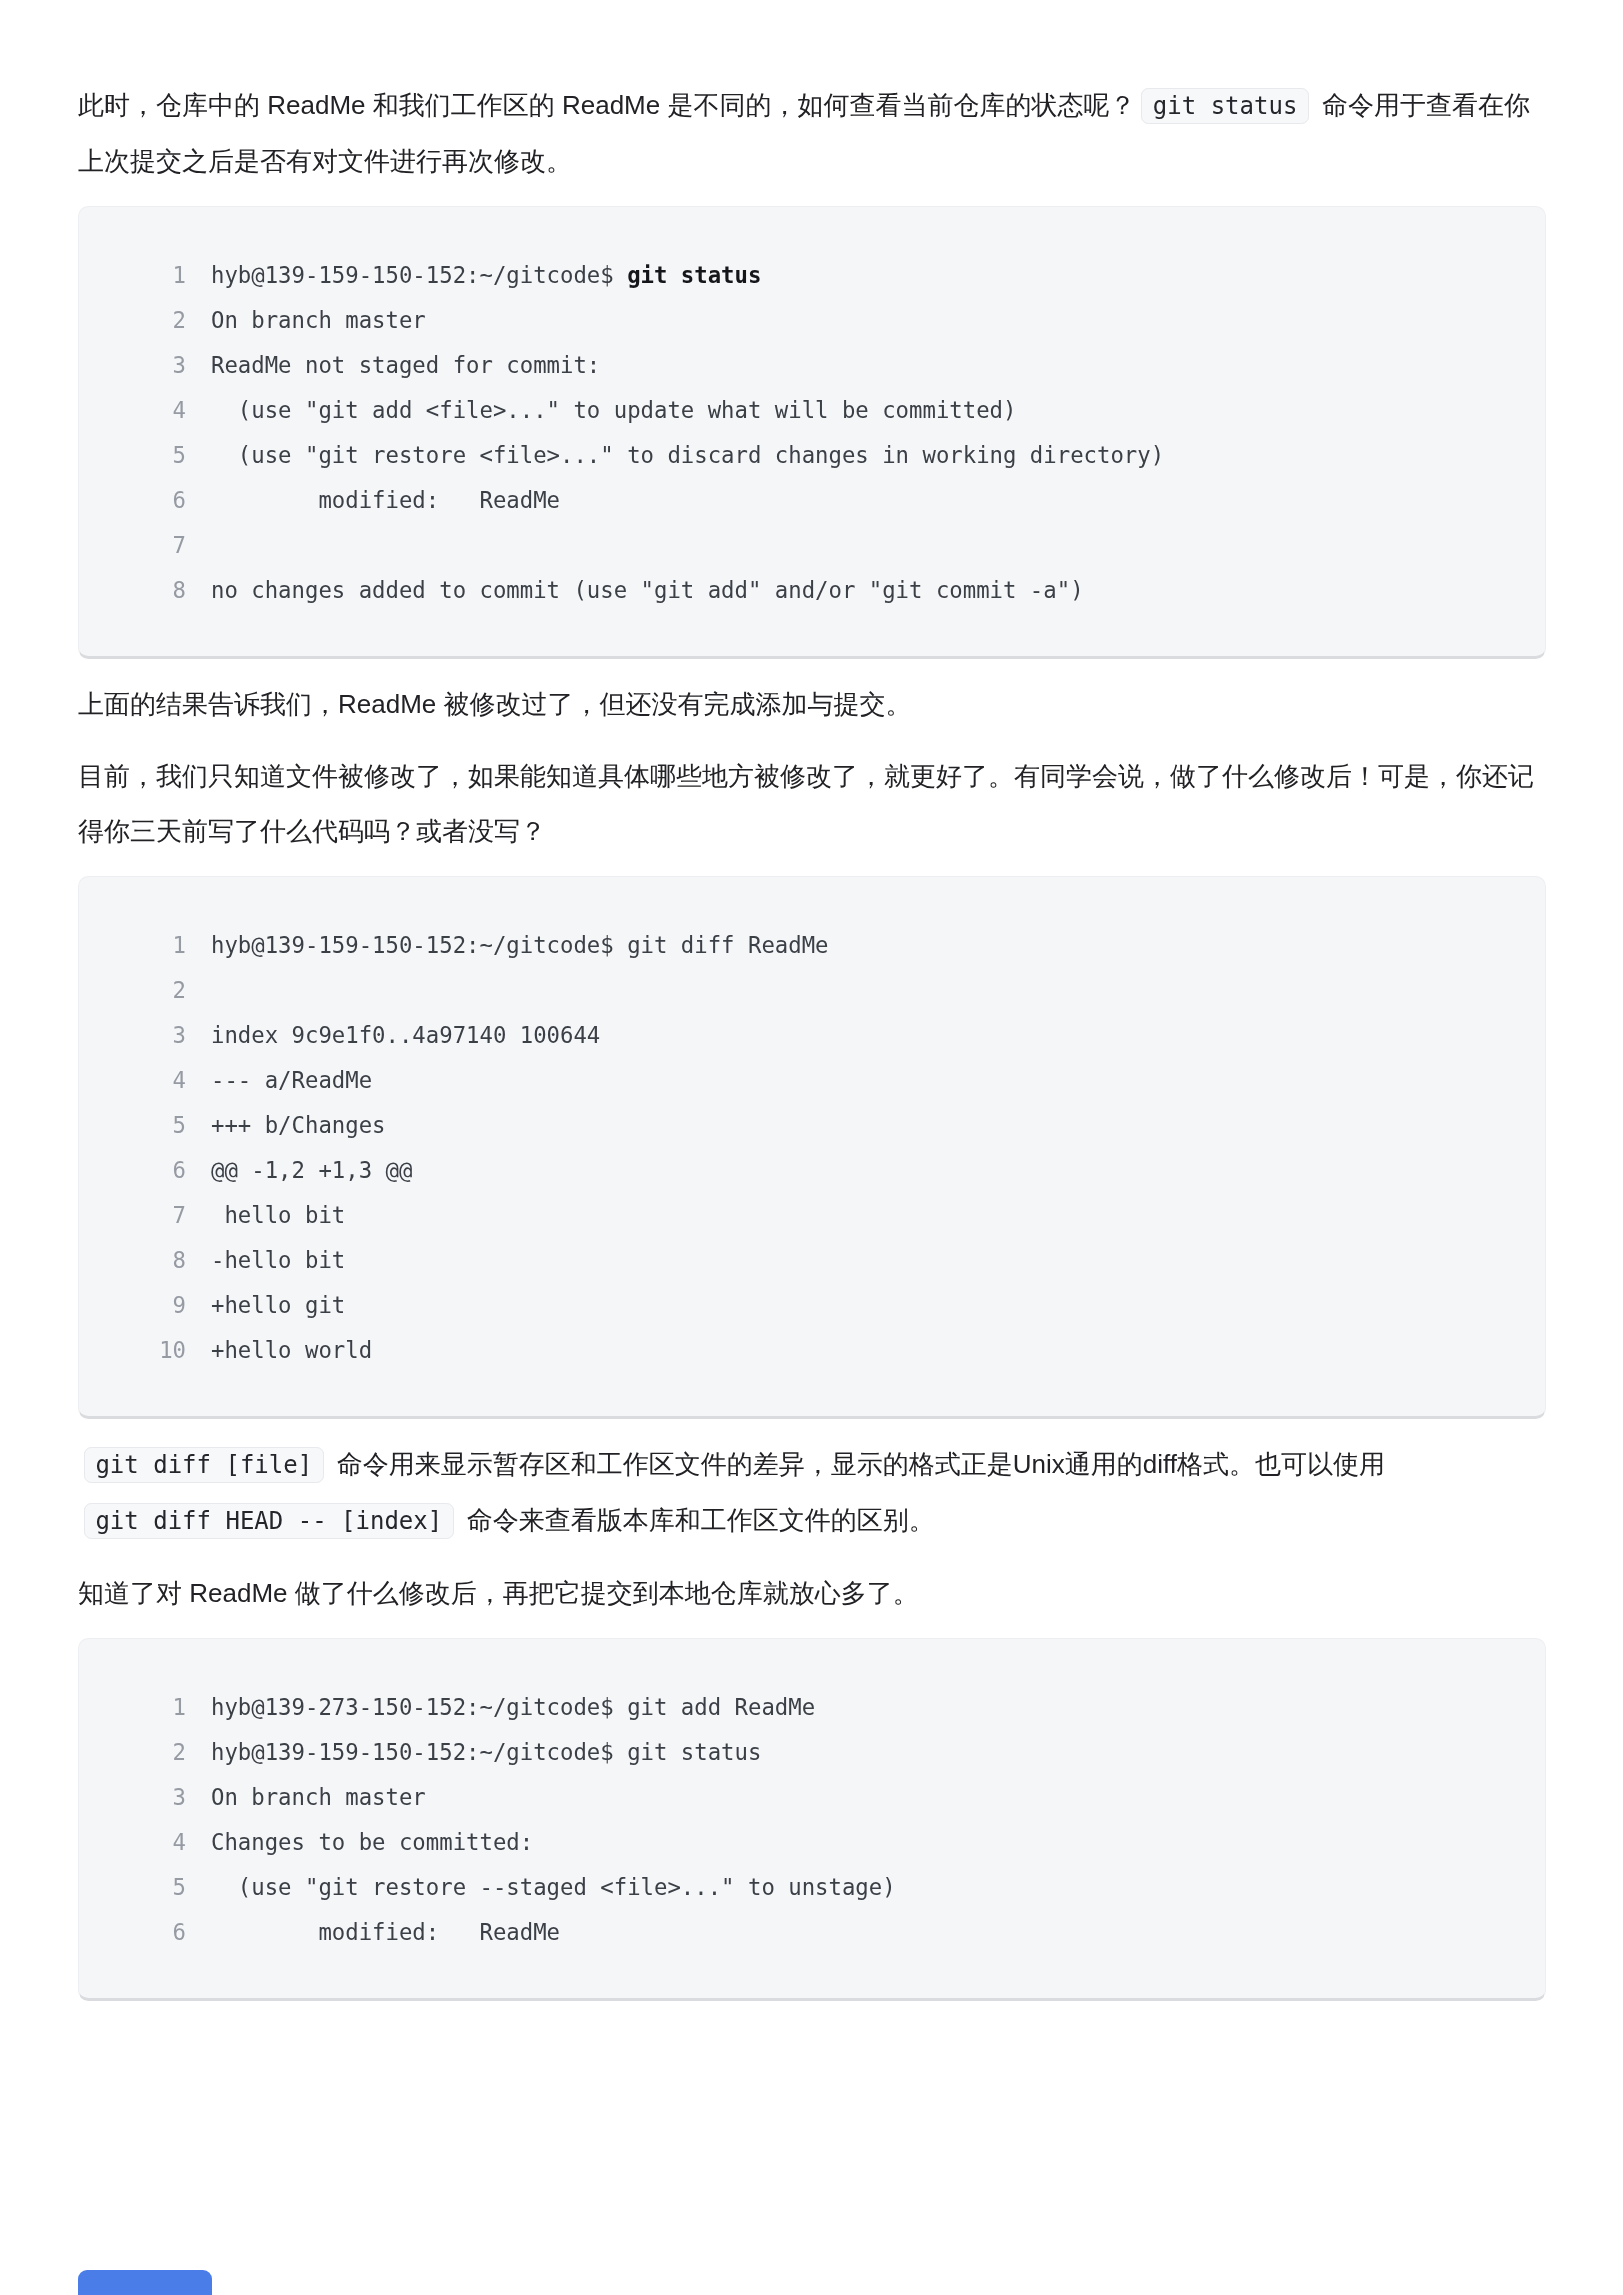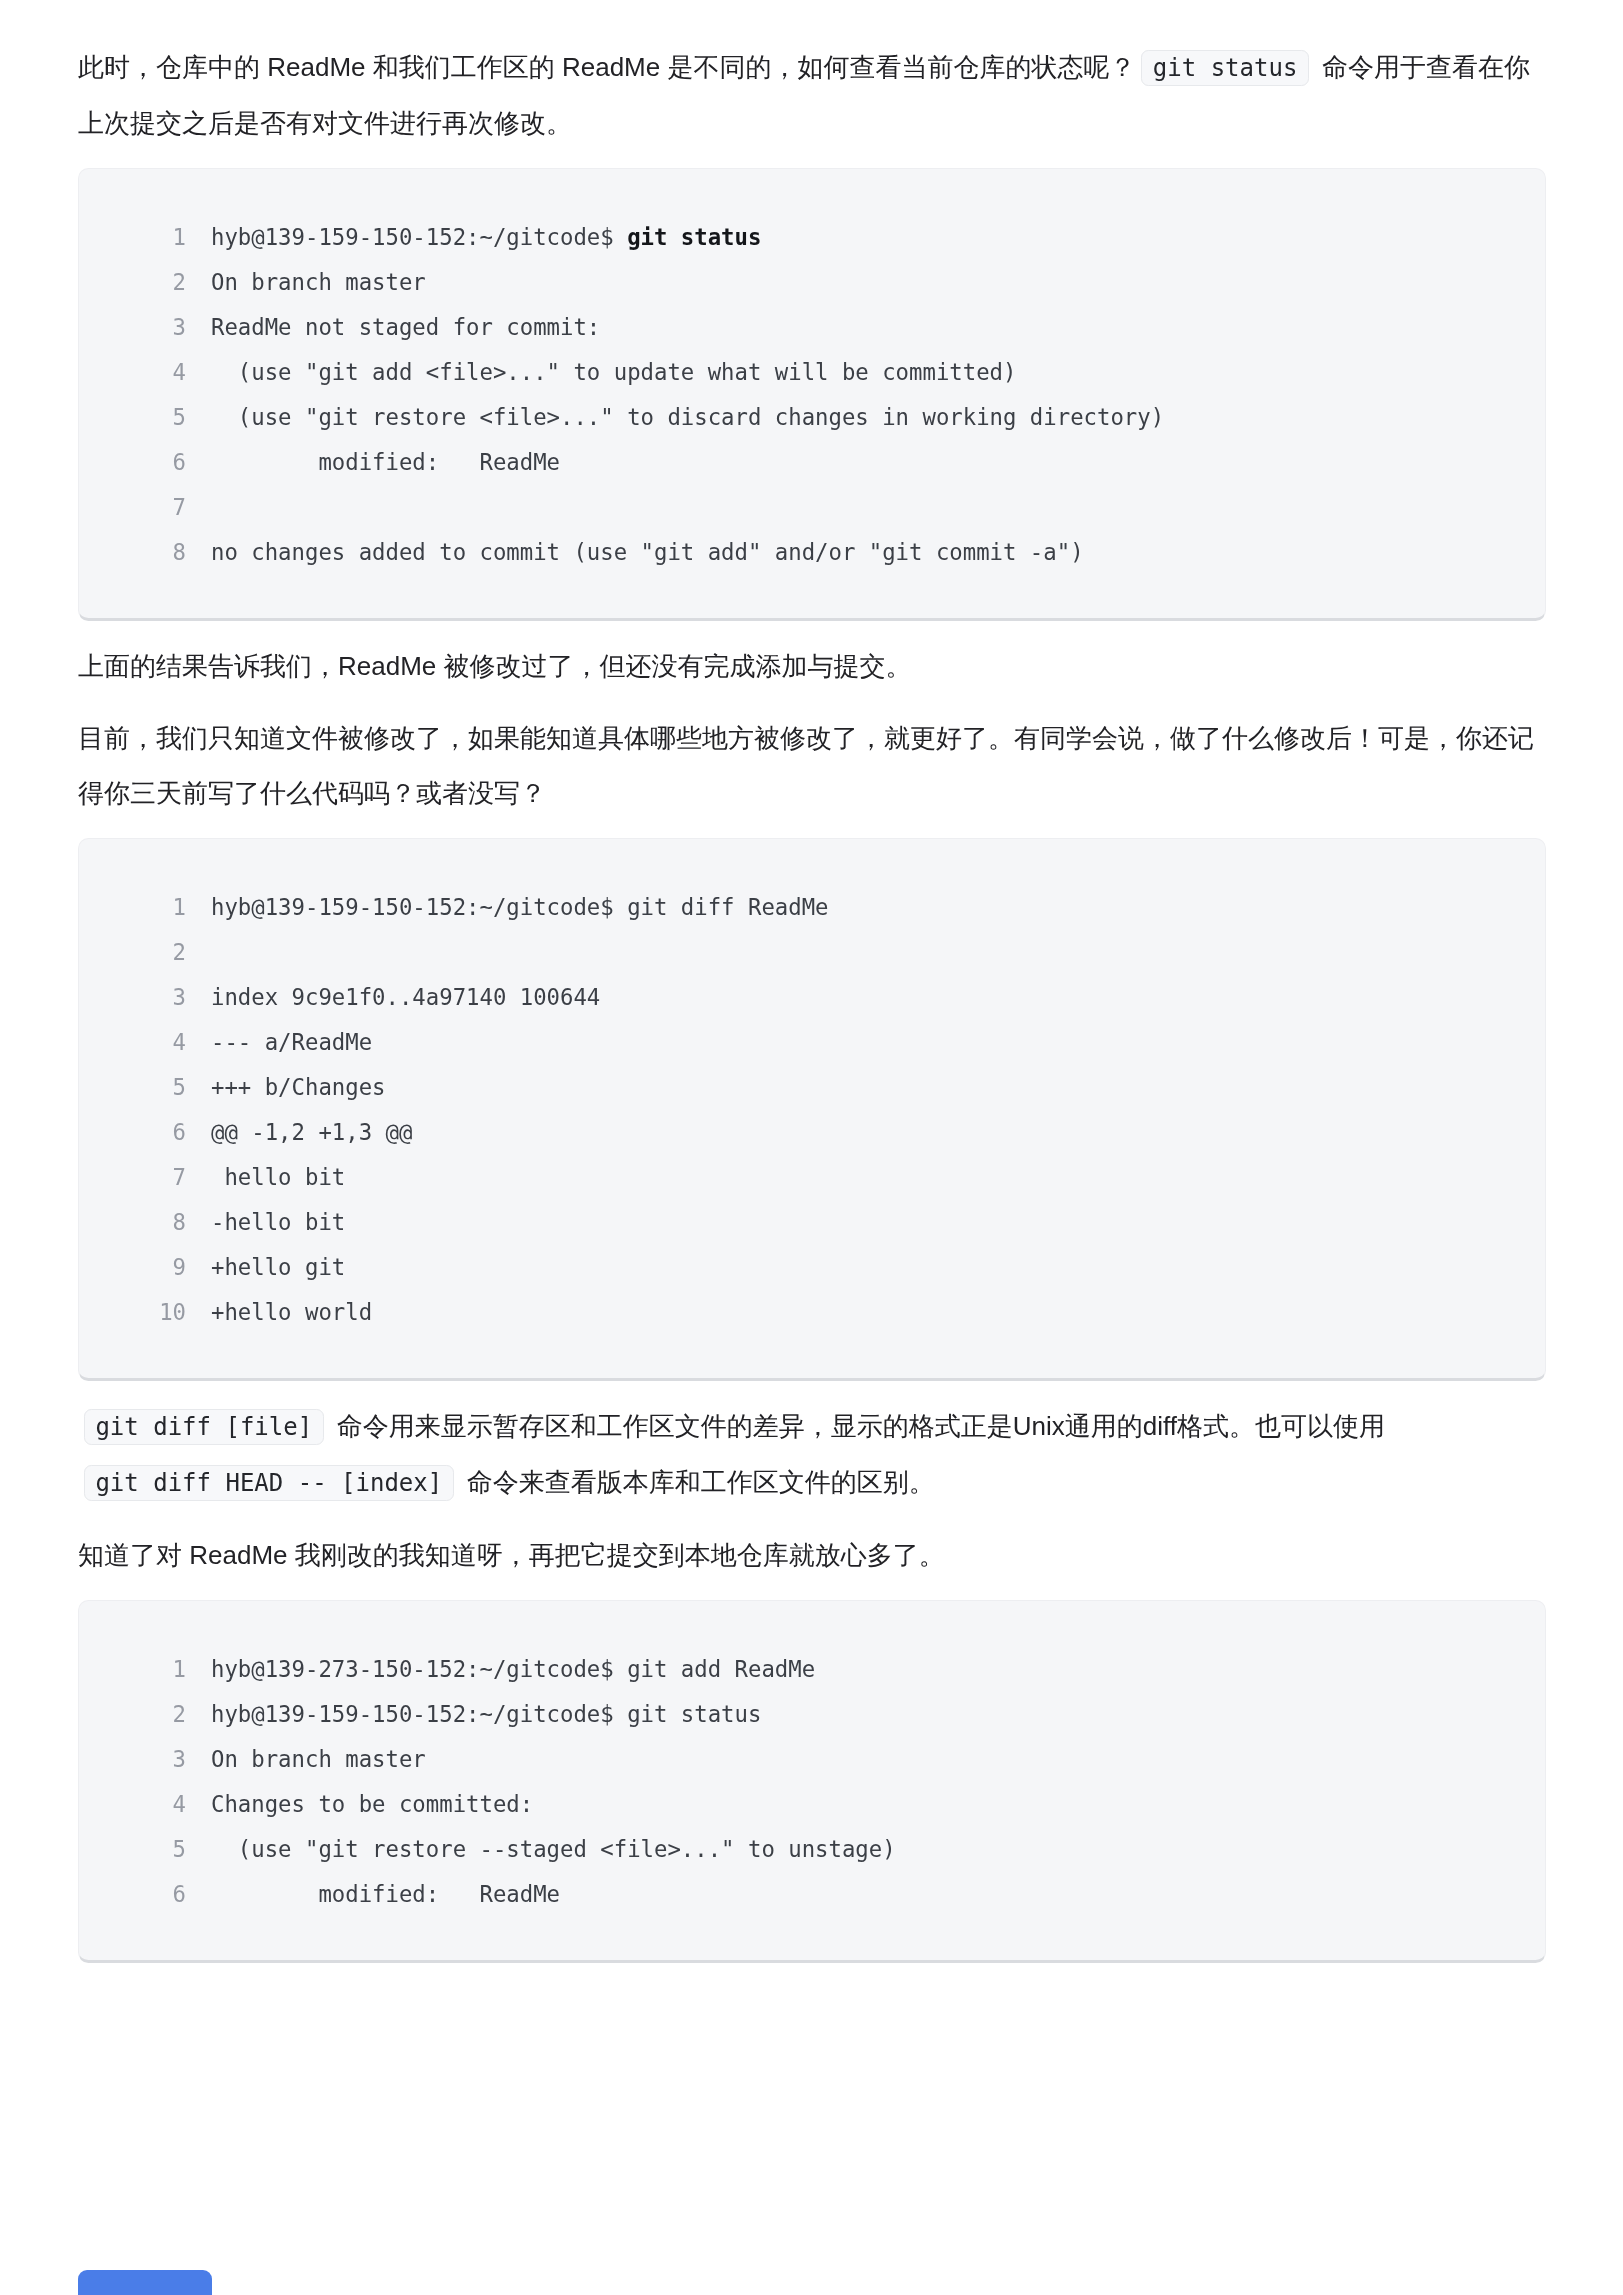--- a/index.html
+++ b/index.html
@@ -5,21 +5,21 @@
   html, body { margin: 0; padding: 0; background: #ffffff; }
   .page {
     position: relative;
     width: 1624px;
     height: 2295px;
     background: #ffffff;
     overflow: hidden;
     font-family: "Liberation Sans", sans-serif;
     color: #222226;
   }
-  .content { padding: 40px 78px 0 78px; }
+  .content { padding: 78px 78px 0 78px; }
 
   p.para {
     font-size: 26px;
     line-height: 55px;
     margin: 0 0 17px 0;
     color: #222226;
     word-break: break-all;
   }
   .inline-code {
     font-family: "DejaVu Sans Mono", monospace;
@@ -94,21 +94,21 @@
         <div class="codeline"><span class="ln">3</span><span class="code-text"><span>index 9c9e1f0..4a97140 100644</span></span></div>
         <div class="codeline"><span class="ln">4</span><span class="code-text"><span>--- a/ReadMe</span></span></div>
         <div class="codeline"><span class="ln">5</span><span class="code-text"><span>+++ b/Changes</span></span></div>
         <div class="codeline"><span class="ln">6</span><span class="code-text"><span>@@ -1,2 +1,3 @@</span></span></div>
         <div class="codeline"><span class="ln">7</span><span class="code-text"><span> hello bit</span></span></div>
         <div class="codeline"><span class="ln">8</span><span class="code-text"><span>-hello bit</span></span></div>
         <div class="codeline"><span class="ln">9</span><span class="code-text"><span>+hello git</span></span></div>
         <div class="codeline"><span class="ln">10</span><span class="code-text"><span>+hello world</span></span></div>
       </div>
       <p class="para"><code class="inline-code">git diff [file]</code><span> 命令用来显示暂存区和工作区文件的差异，显示的格式正是Unix通用的diff格式。也可以使用</span><code class="inline-code">git diff HEAD -- [index]</code><span> 命令来查看版本库和工作区文件的区别。</span></p>
-      <p class="para"><span>知道了对 ReadMe 我刚改的我知道呀，再把它提交到本地仓库就放心多了。</span></p>
+      <p class="para"><span>知道了对 ReadMe 做了什么修改后，再把它提交到本地仓库就放心多了。</span></p>
       <div class="codeblock">
         <div class="codeline"><span class="ln">1</span><span class="code-text"><span>hyb@139-273-150-152:~/gitcode$ git add ReadMe</span></span></div>
         <div class="codeline"><span class="ln">2</span><span class="code-text"><span>hyb@139-159-150-152:~/gitcode$ git status</span></span></div>
         <div class="codeline"><span class="ln">3</span><span class="code-text"><span>On branch master</span></span></div>
         <div class="codeline"><span class="ln">4</span><span class="code-text"><span>Changes to be committed:</span></span></div>
         <div class="codeline"><span class="ln">5</span><span class="code-text"><span>  (use "git restore --staged &lt;file&gt;..." to unstage)</span></span></div>
         <div class="codeline"><span class="ln">6</span><span class="code-text"><span>        modified:   ReadMe</span></span></div>
       </div>
     </div>
   <div class="partial-blue"></div>

